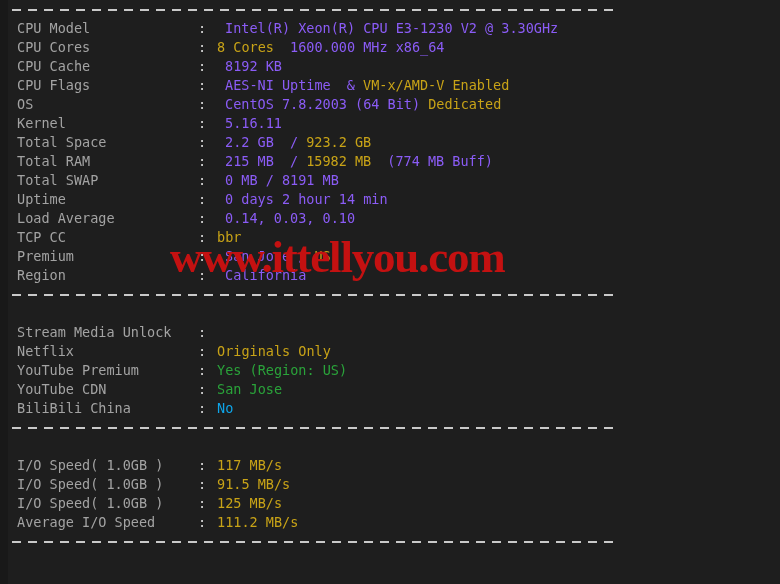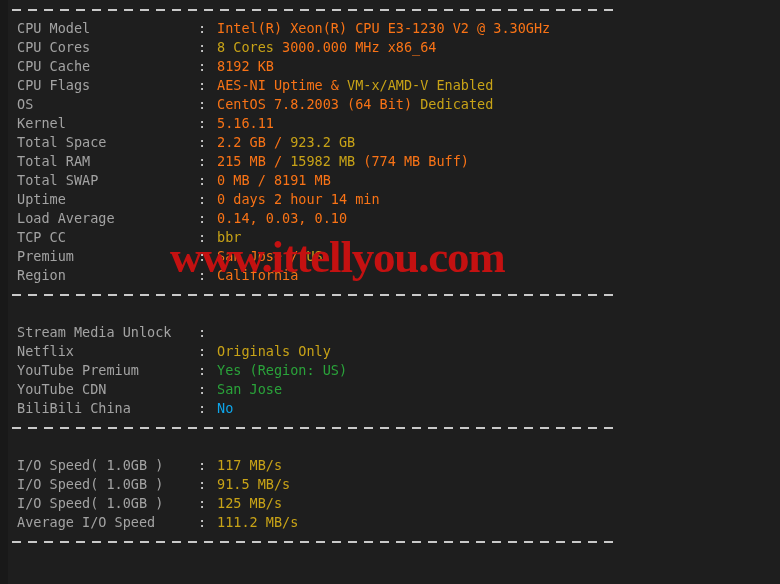--- a/index.html
+++ b/index.html
@@ -42,21 +42,21 @@
     display: inline-block;
     width: 181px;
     color: #a3a3a3;
   }
   .colon {
     color: #d8d8d8;
     display: inline-block;
     width: 19px;
   }
   .val { }
-  .cyan   { color: #f97316; }
+  .cyan   { color: #8b5cf6; margin-left: 8px; }
   .yellow { color: #c8a317; margin-top: 12px; }
   .green  { color: #2aa33a; }
   .red    { color: #0ea5e9; }
 
   .sep {
     height: 19px;
     padding-left: 12px;
     overflow: hidden;
     display: block;
   }
@@ -89,21 +89,21 @@
 </style>
 </head>
 <body>
 
 <div id="screen">
   <div class="term" id="term">
       <div class="sep">
         <i></i>
       </div>
       <div class="row"><span class="label">CPU Model</span><span class="colon">:</span><span class="val"><span class="cyan">Intel(R) Xeon(R) CPU E3-1230 V2 @ 3.30GHz</span></span></div>
-      <div class="row"><span class="label">CPU Cores</span><span class="colon">:</span><span class="val"><span class="yellow">8 Cores</span><span class="cyan"> 3000.000 MHz x86_64</span></span></div>
+      <div class="row"><span class="label">CPU Cores</span><span class="colon">:</span><span class="val"><span class="yellow">8 Cores</span><span class="cyan"> 1600.000 MHz x86_64</span></span></div>
       <div class="row"><span class="label">CPU Cache</span><span class="colon">:</span><span class="val"><span class="cyan">8192 KB</span></span></div>
       <div class="row"><span class="label">CPU Flags</span><span class="colon">:</span><span class="val"><span class="cyan">AES-NI Uptime</span><span class="cyan"> &amp; </span><span class="yellow">VM-x/AMD-V Enabled</span></span></div>
       <div class="row"><span class="label">OS</span><span class="colon">:</span><span class="val"><span class="cyan">CentOS 7.8.2003 (64 Bit) </span><span class="yellow">Dedicated</span></span></div>
       <div class="row"><span class="label">Kernel</span><span class="colon">:</span><span class="val"><span class="cyan">5.16.11</span></span></div>
       <div class="row"><span class="label">Total Space</span><span class="colon">:</span><span class="val"><span class="cyan">2.2 GB</span><span class="cyan"> / </span><span class="yellow">923.2 GB</span></span></div>
       <div class="row"><span class="label">Total RAM</span><span class="colon">:</span><span class="val"><span class="cyan">215 MB</span><span class="cyan"> / </span><span class="yellow">15982 MB</span><span class="cyan"> (774 MB Buff)</span></span></div>
       <div class="row"><span class="label">Total SWAP</span><span class="colon">:</span><span class="val"><span class="cyan">0 MB / 8191 MB</span></span></div>
       <div class="row"><span class="label">Uptime</span><span class="colon">:</span><span class="val"><span class="cyan">0 days 2 hour 14 min</span></span></div>
       <div class="row"><span class="label">Load Average</span><span class="colon">:</span><span class="val"><span class="cyan">0.14, 0.03, 0.10</span></span></div>
       <div class="row"><span class="label">TCP CC</span><span class="colon">:</span><span class="val"><span class="yellow">bbr</span></span></div>

